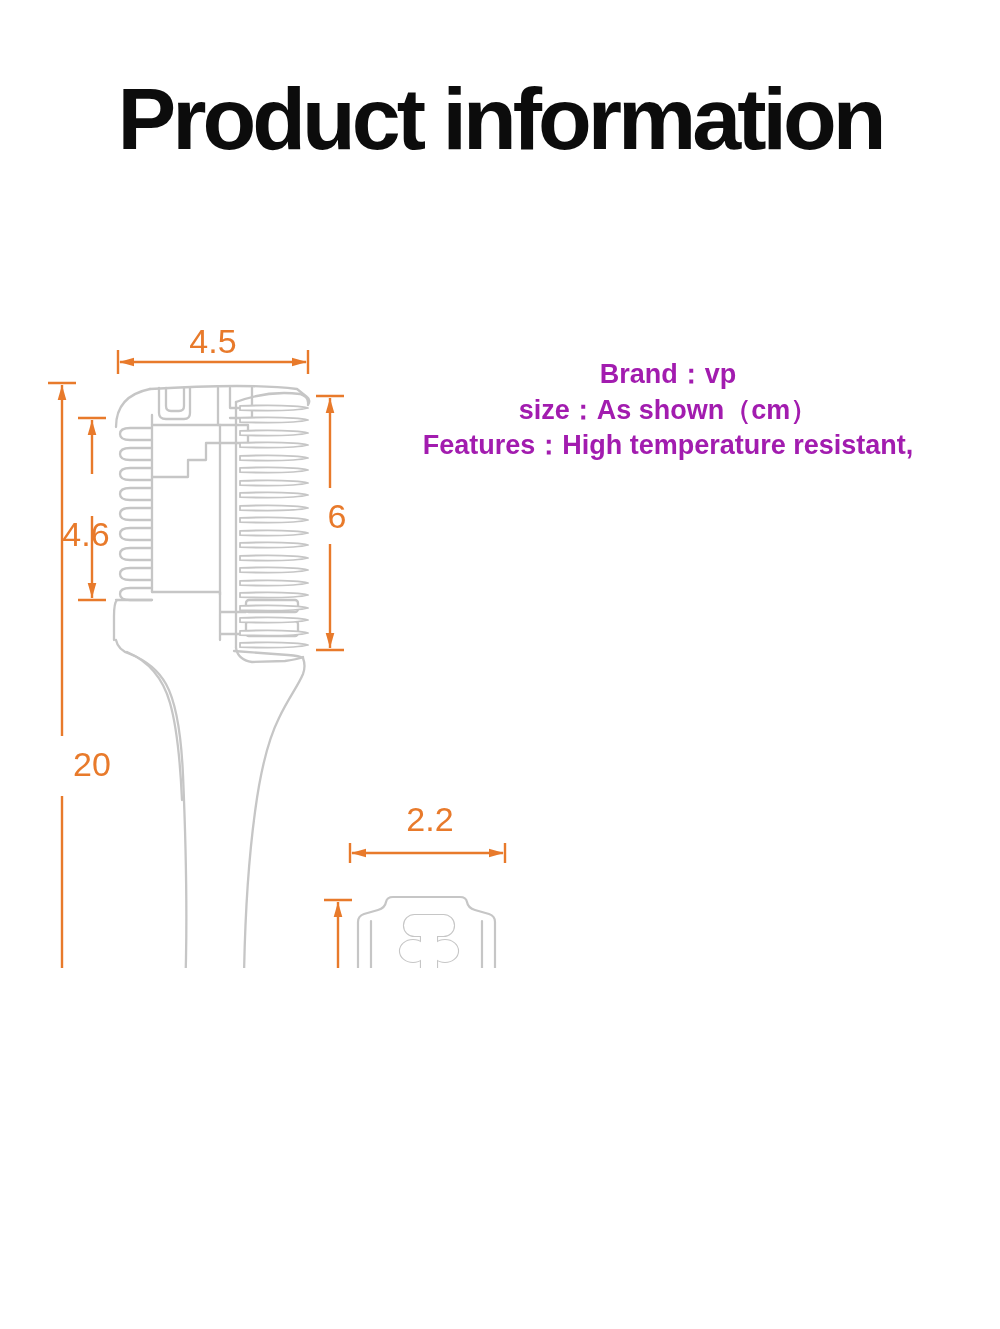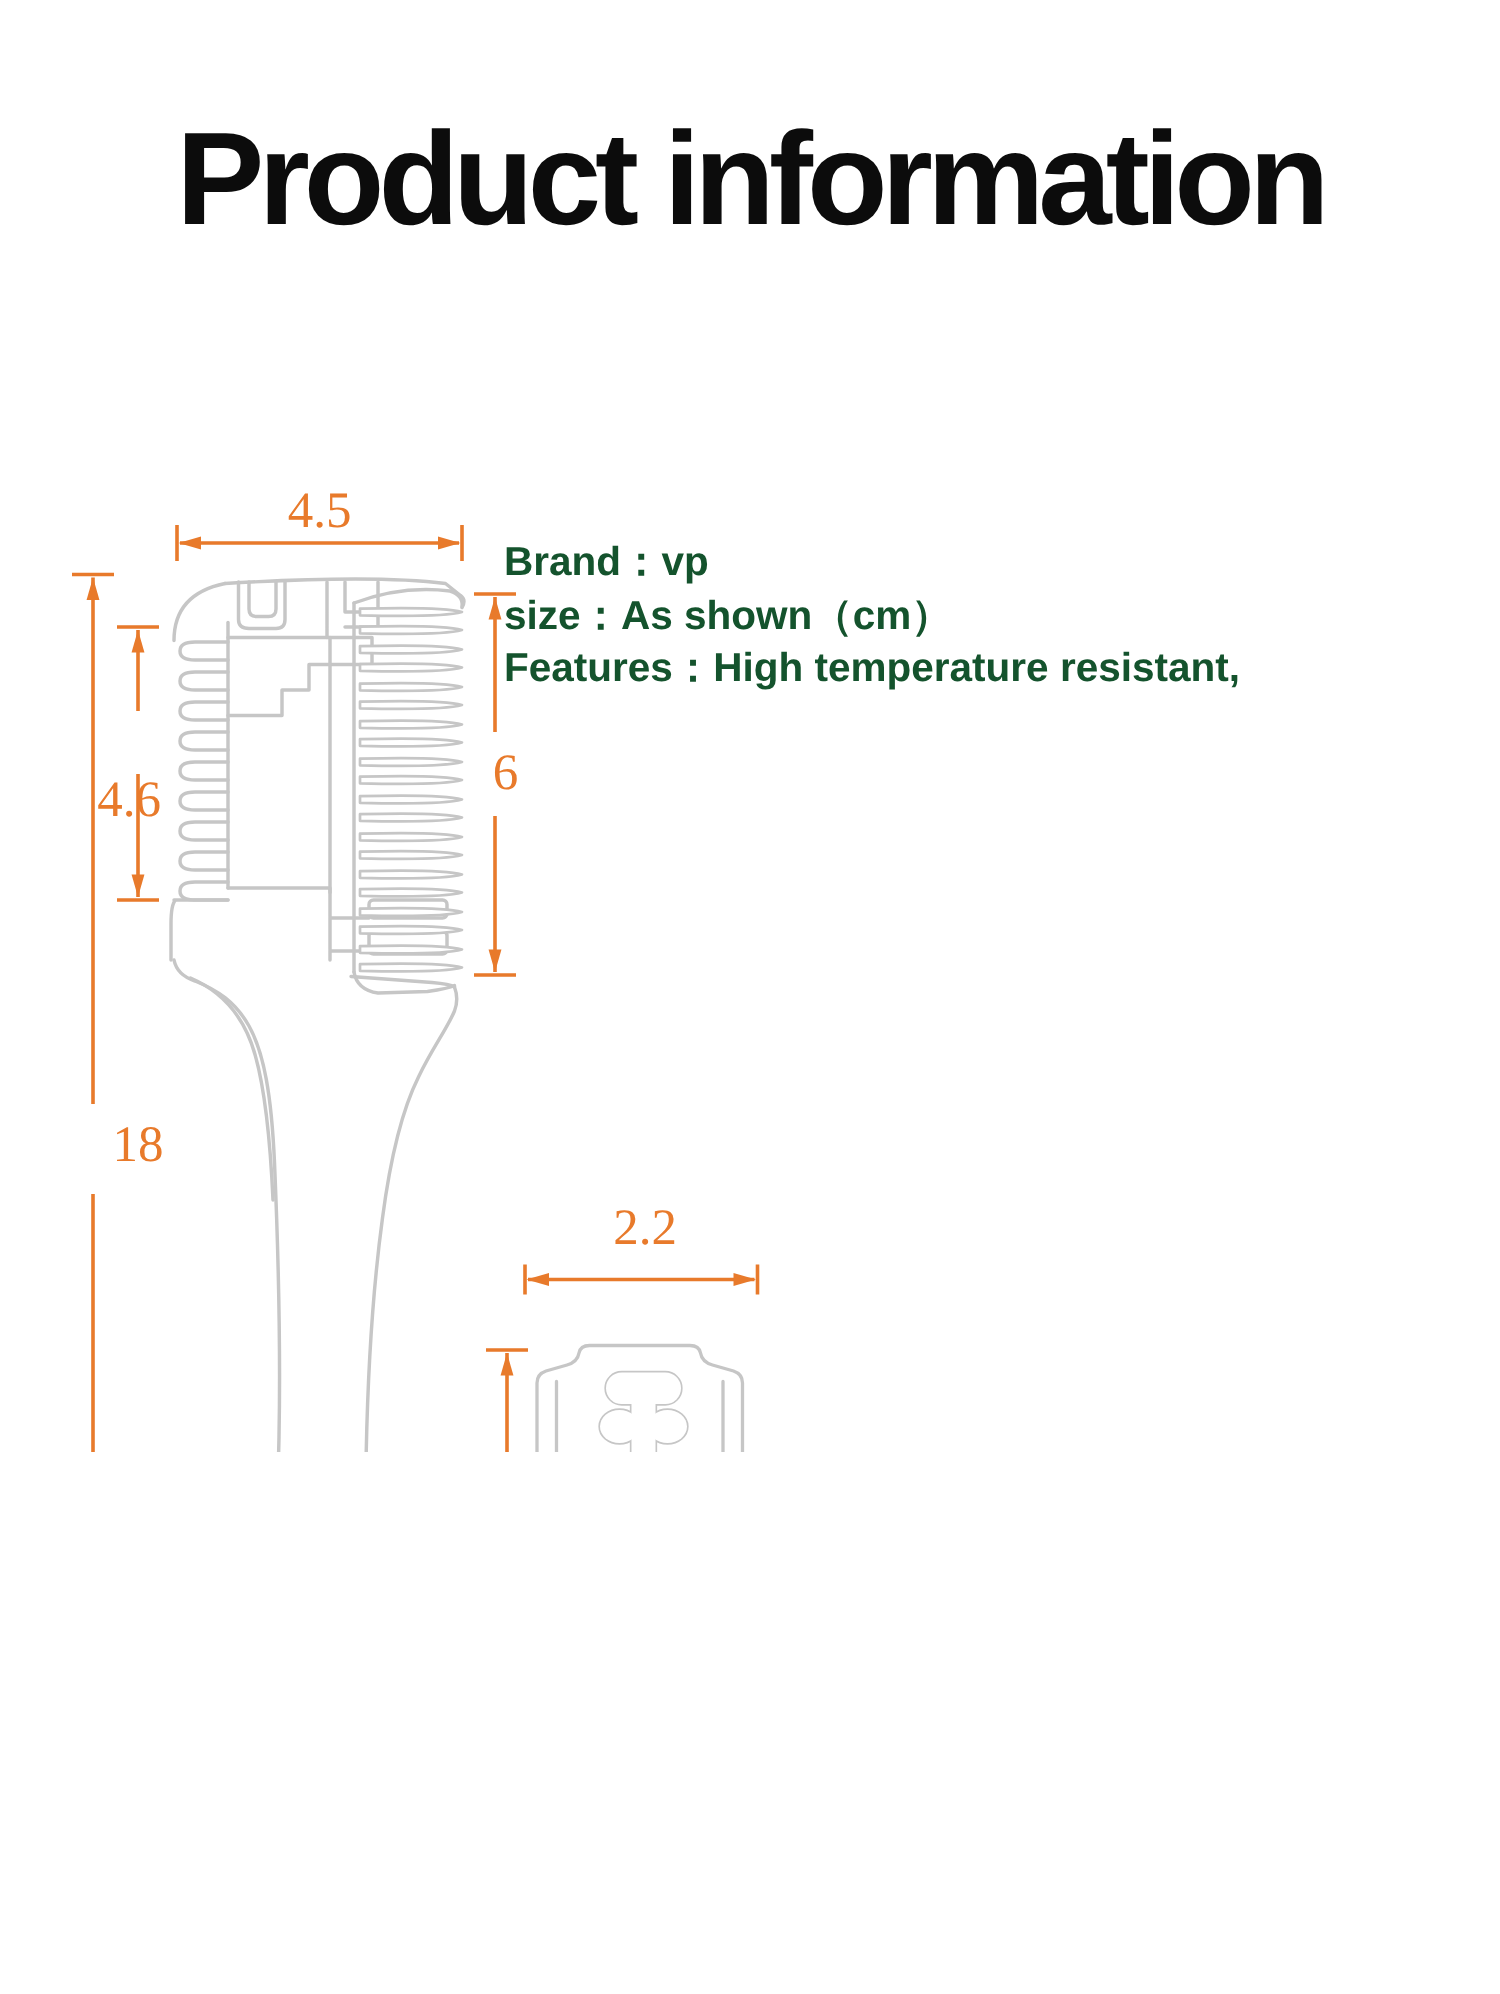--- a/index.html
+++ b/index.html
@@ -22,37 +22,37 @@
     font-weight:700;
     letter-spacing:-4px;
     color:#0c0c0c;
     white-space:nowrap;
   }
   .specs{
     position:absolute;
     top:357px;
     left:336px;
     width:664px;
-    text-align:left;
-    color:#14532d;
+    text-align:center;
+    color:#a21caf;
     font-size:27px;
     font-weight:700;
     line-height:35.6px;
     white-space:nowrap;
   }
   .diagram-svg{
     position:absolute;
     top:0;left:0;
     width:1000px;height:1329px;
   }
   .dim-label{
     position:absolute;
     transform:translate(-50%,-50%);
     color:#e87a2b;
-    font-family:Liberation Serif, serif;
+    font-family:Liberation Sans, sans-serif;
     font-size:34px;
     line-height:1;
     white-space:nowrap;
   }
 </style>
 </head>
 <body>
 
 <div class="page">
 
@@ -208,21 +208,21 @@
       <g>
         <path d="M324 900 H352 M324 1168 H352 M338 902 V996 M338 1058 V1166" fill="none"></path>
         <path d="M338 902 L333.7 917 L342.3 917 Z" stroke="none"></path>
         <path d="M338 1166 L333.7 1151 L342.3 1151 Z" stroke="none"></path>
       </g>
     </g>
   </svg>
 
   <div class="dim-label" style="left:213px;top:341px;">4.5</div>
   <div class="dim-label" style="left:86px;top:494px;margin-top:40px;">4.6</div>
-  <div class="dim-label" style="left:92px;top:764px;">18</div>
+  <div class="dim-label" style="left:92px;top:764px;">20</div>
   <div class="dim-label" style="left:337px;top:516px;">6</div>
   <div class="dim-label" style="left:430px;top:819px;">2.2</div>
   <div class="dim-label" style="left:331px;top:1027px;">4.3</div>
 
   <div class="specs">
     <div>Brand：vp</div>
     <div>size：As shown（cm）</div>
     <div>Features：High temperature resistant,</div>
   </div>
 

